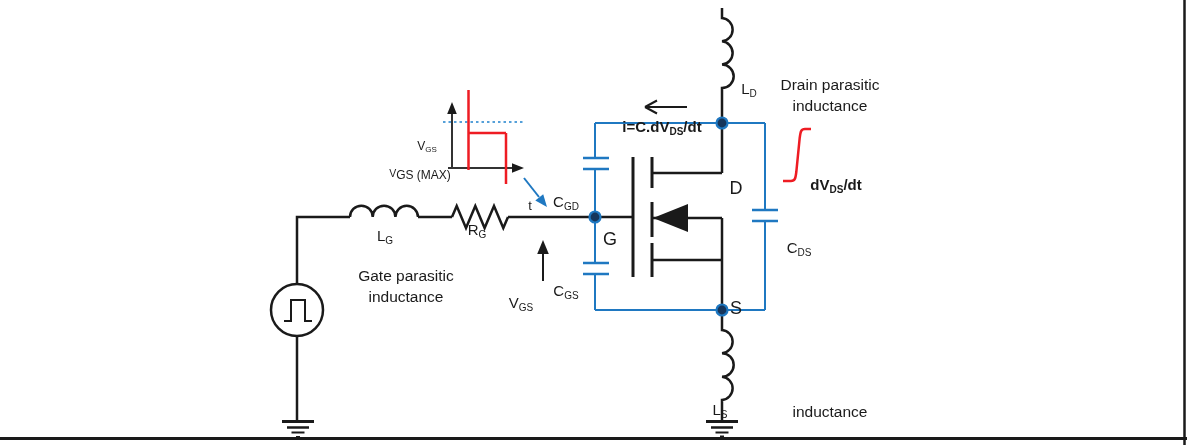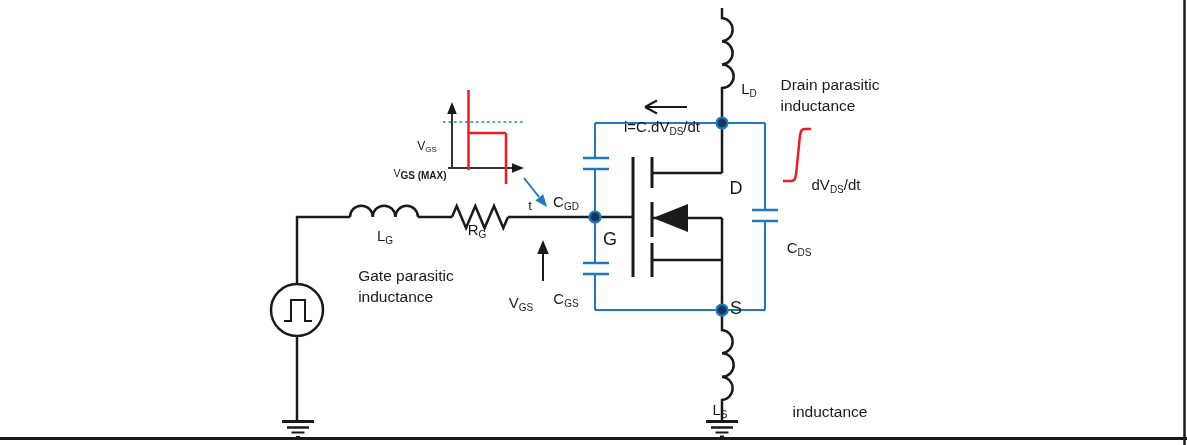--- a/index.html
+++ b/index.html
@@ -29,26 +29,26 @@
   .fw{fill:var(--wire);stroke:none;}
   .fa{fill:var(--accent);stroke:none;}
   .node{fill:var(--node);stroke:var(--accent);stroke-width:2.2;}
   
   .lbl{
     position:absolute;transform:translate(-50%,-50%);
     font-size:15px;line-height:1.25;white-space:nowrap;color:#1a1a1a;margin-top:40px;
   }
   .lbl .sub{font-size:10px;vertical-align:-3px;letter-spacing:0;}
   .big{font-size:18px;}
-  .caption{line-height:21px;font-size:15.5px;}
-  .eq{font-size:15px;}
+  .caption{text-align:center;line-height:21px;font-size:15.5px;}
+  .eq{font-size:15px;font-weight:bold;}
   .ins{font-size:12px;}
   .ins .sub{font-size:8px;vertical-align:-2px;}
   .insmax{font-size:10.5px;}
-  .insmax .sub{font-size:10px;vertical-align:-2px;font-weight:bold;}
+  .insmax .sub{font-size:12px;vertical-align:-2px;}
   .tlab{font-size:13px;}
 </style>
 </head>
 <body>
 
 <div id="canvas">
 
   <svg width="1187" height="445" viewBox="0 0 1187 445">
 
     <g>
@@ -132,21 +132,21 @@
   </svg>
 
   <div class="lbl" style="left:385px;top:197px"><span>L</span><span class="sub">G</span></div>
   <div class="lbl" style="left:477px;top:191px"><span>R</span><span class="sub">G</span></div>
   <div class="lbl caption" style="left:406px;top:246px">
     <div>Gate parasitic</div>
       <div>inductance</div>
   </div>
 
   <div class="lbl" style="left:521px;top:264px"><span>V</span><span class="sub">GS</span></div>
-  <div class="lbl" style="left:566px;top:260px"><span>C</span><span class="sub">GS</span></div>
+  <div class="lbl" style="left:566px;top:252px"><span>C</span><span class="sub">GS</span></div>
   <div class="lbl" style="left:566px;top:163px"><span>C</span><span class="sub">GD</span></div>
   <div class="lbl" style="left:799px;top:209px"><span>C</span><span class="sub">DS</span></div>
 
   <div class="lbl big" style="left:610px;top:199px">G</div>
   <div class="lbl big" style="left:736px;top:148px">D</div>
   <div class="lbl big" style="left:736px;top:268px">S</div>
 
   <div class="lbl" style="left:749px;top:50px"><span>L</span><span class="sub">D</span></div>
   <div class="lbl caption" style="left:830px;top:55px">
     <div>Drain parasitic</div>

